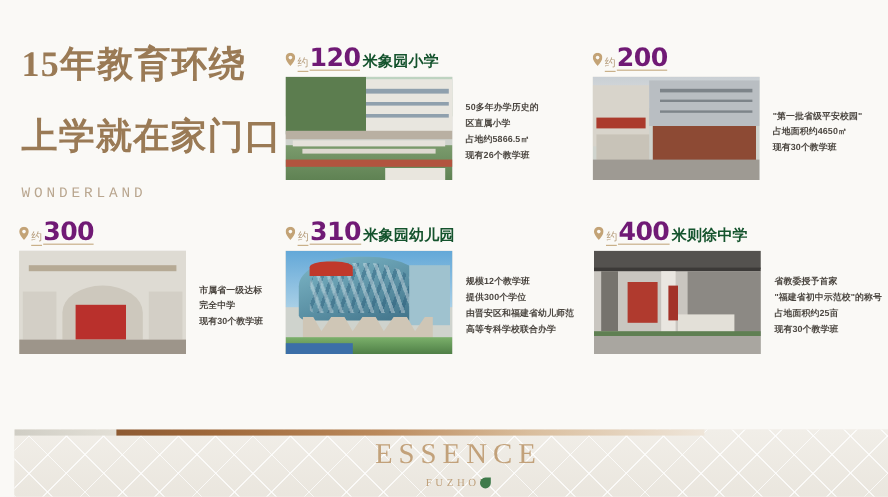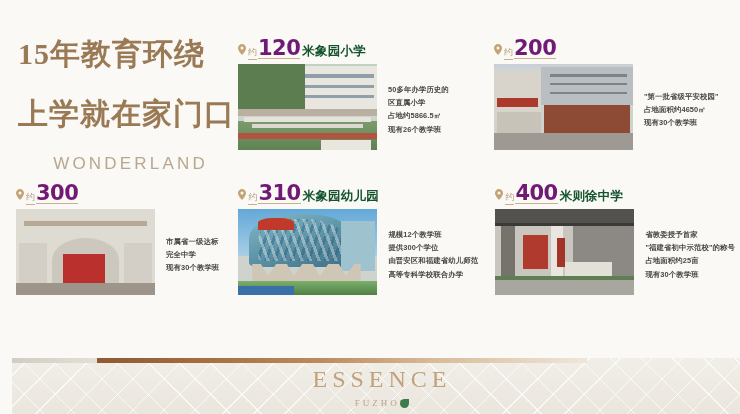--- a/index.html
+++ b/index.html
@@ -13,23 +13,23 @@
 
   
   .hero{position:absolute;left:18px;top:34px;width:212px;}
   .hero-line{
     font-family:"Liberation Serif","DejaVu Serif",serif;
     font-size:30px;line-height:40px;letter-spacing:1px;
     color:#9a7a55;font-weight:700;white-space:nowrap;
   }
   .hero-line.l2{margin-top:20px;}
   .hero-sub{
-    margin-top:20px;text-align:right;width:190px;
-    font-family:Liberation Sans, sans-serif;
-    font-size:17px;letter-spacing:3.2px;color:#b9a68f;
+    margin-top:20px;text-align:left;width:190px;
+    font-family:Liberation Mono, monospace;
+    font-size:12px;letter-spacing:3.2px;color:#b9a68f;
   }
   .hero-micro{
     margin-top:5px;text-align:center;width:190px;
     font-size:3.2px;letter-spacing:.4px;color:#dcd5cb;line-height:5px;
     white-space:nowrap;overflow:hidden;
   }
 
   
   .grid{position:absolute;left:238px;top:38px;width:492px;}
   .row{display:flex;gap:10px;}

